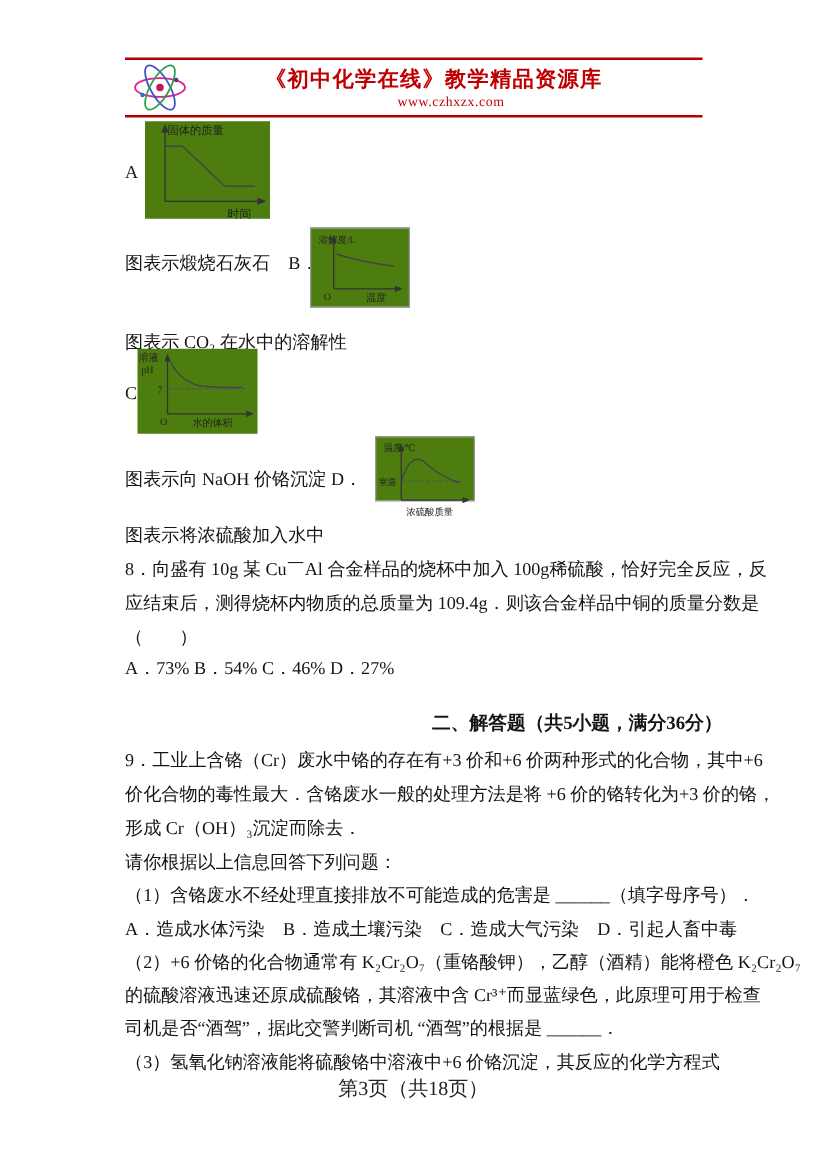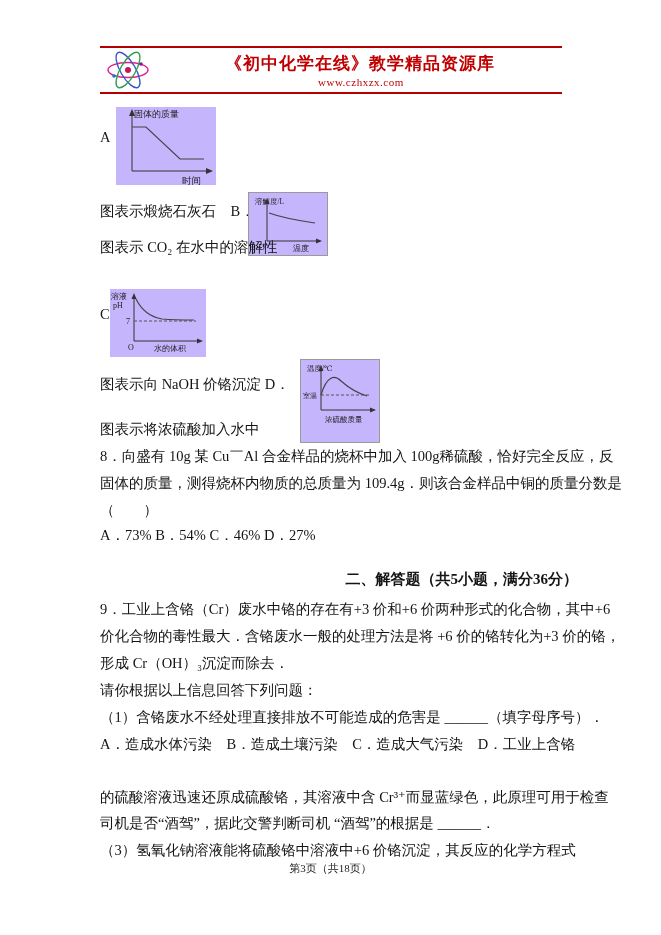--- a/index.html
+++ b/index.html
@@ -9,37 +9,36 @@
     font-family:"Liberation Serif","DejaVu Serif",serif;
     color:#1a1a1a;
   }
   .page { position:relative; width:661px; height:935px; background:#fff; overflow:hidden; }
   .abs { position:absolute; }
   .redline { position:absolute; left:100px; width:462px; height:2px; background:#b30000; }
   .hdr-title {
     position:absolute; left:212px; top:52px;
     font-size:17px; font-weight:bold; color:#c00000; letter-spacing:1px;
     white-space:pre;
-    margin-left:13px;
   }
   .hdr-url {
     position:absolute; left:318px; top:76px;
     font-size:11px; color:#c00000; letter-spacing:0.5px;
   }
   .textline {
     position:absolute; left:100px; width:478px;
     font-size:14.5px; line-height:18px; white-space:pre; color:#141414;
   }
   .optlabel { position:absolute; left:100px; font-size:14.5px; white-space:pre; }
   .section-title { font-weight:bold; font-size:15px; }
-  .graphbox { position:absolute; background:#c4b5fd;margin-top:10px; }
+  .graphbox { position:absolute; background:#4d7c0f; }
   .bordered { border:1px solid #9a9a9a; }
   .footer {
     position:absolute; left:0; top:861px; width:661px;
-    text-align:center; font-size:11px; color:#222;
+    text-align:center; font-size:16px; color:#222;
   }
   svg text { fill:#222; font-family:"Liberation Serif","DejaVu Serif",serif; }
   .axis { stroke:#333; stroke-width:1; fill:none; }
   .curve { stroke:#444; stroke-width:1.2; fill:none; }
   .dashed { stroke:#555; stroke-width:1; stroke-dasharray:3,2; fill:none; }
   .arrow { fill:#333; }
 </style>
 </head>
 <body>
 
@@ -85,68 +84,69 @@
       <polygon class="arrow" points="18,5 15.5,11 20.5,11"></polygon>
       <line class="axis" x1="18" y1="8" x2="18" y2="48"></line>
       <line class="axis" x1="18" y1="48" x2="68" y2="48"></line>
       <polygon class="arrow" points="73,48 67,45.5 67,50.5"></polygon>
       <path class="curve" d="M20,20 C34,25 52,28 66,30"></path>
       <text x="10" y="57" font-size="8">O</text>
       <text x="44" y="58" font-size="8">温度</text>
     </svg>
   </div>
 
-  <div class="textline" style="top:238px;">图表示 CO₂ 在水中的溶解性</div>
+  <div class="textline" style="top:265px;">图表示 CO₂ 在水中的溶解性</div>
 
   <div class="optlabel" style="top:305px;">C．</div>
   <div class="graphbox" style="left:110px; top:279px; width:96px; height:68px;">
     <svg width="96" height="68" viewBox="0 0 96 68">
       <text x="1" y="10" font-size="8">溶液</text>
       <text x="3" y="19" font-size="8">pH</text>
       <polygon class="arrow" points="24,4 21.5,10 26.5,10"></polygon>
       <line class="axis" x1="24" y1="7" x2="24" y2="52"></line>
       <line class="axis" x1="24" y1="52" x2="88" y2="52"></line>
       <polygon class="arrow" points="93,52 87,49.5 87,54.5"></polygon>
       <text x="16" y="35" font-size="8">7</text>
       <line class="dashed" x1="24" y1="32" x2="86" y2="32"></line>
       <path class="curve" d="M26,10 C32,22 40,28 52,30 C64,31 76,31 84,31"></path>
       <text x="18" y="61" font-size="8">O</text>
       <text x="44" y="62" font-size="8">水的体积</text>
     </svg>
   </div>
 
   <div class="textline" style="top:375px;">图表示向 NaOH 价铬沉淀 D．</div>
-  <div class="graphbox bordered" style="left:300px; top:349px; width:80px; height:84px;">
+  <div class="graphbox bordered" style="left:300px; top:349px; width:80px; height:52px;">
     <svg width="78" height="64" viewBox="0 0 78 64">
       <text x="6" y="11" font-size="7.5">温度/℃</text>
       <polygon class="arrow" points="20,5 17.5,11 22.5,11"></polygon>
       <line class="axis" x1="20" y1="8" x2="20" y2="50"></line>
       <line class="axis" x1="20" y1="50" x2="70" y2="50"></line>
       <polygon class="arrow" points="75,50 69,47.5 69,52.5"></polygon>
       <text x="2" y="38" font-size="7">室温</text>
       <line class="dashed" x1="20" y1="35" x2="68" y2="35"></line>
       <path class="curve" d="M20,35 C26,15 34,15 40,21 C48,28 56,33 66,36"></path>
       <text x="24" y="62" font-size="7.5">浓硫酸质量</text>
     </svg>
   </div>
 
   <div class="textline" style="top:420px;">图表示将浓硫酸加入水中</div>
 
   <div class="textline" style="top:447px;">8．向盛有 10g 某 Cu￣Al 合金样品的烧杯中加入 100g稀硫酸，恰好完全反应，反</div>
-  <div class="textline" style="top:474px;">固体的质量，测得烧杯内物质的总质量为 109.4g．则该合金样品中铜的质量分数是</div>
+  <div class="textline" style="top:474px;">应结束后，测得烧杯内物质的总质量为 109.4g．则该合金样品中铜的质量分数是</div>
   <div class="textline" style="top:501px;">（　　）</div>
   <div class="textline" style="top:526px;">A．73% B．54% C．46% D．27%</div>
 
   <div class="textline section-title" style="top:570px;text-align:right;">二、解答题（共5小题，满分36分）</div>
 
   <div class="textline" style="top:600px;">9．工业上含铬（Cr）废水中铬的存在有+3 价和+6 价两种形式的化合物，其中+6</div>
   <div class="textline" style="top:627px;">价化合物的毒性最大．含铬废水一般的处理方法是将 +6 价的铬转化为+3 价的铬，</div>
   <div class="textline" style="top:654px;">形成 Cr（OH）₃沉淀而除去．</div>
   <div class="textline" style="top:681px;">请你根据以上信息回答下列问题：</div>
   <div class="textline" style="top:708px;">（1）含铬废水不经处理直接排放不可能造成的危害是 ______（填字母序号）．</div>
-  <div class="textline" style="top:735px;">A．造成水体污染　B．造成土壤污染　C．造成大气污染　D．工业上含铬</div>
+  <div class="textline" style="top:735px;">A．造成水体污染　B．造成土壤污染　C．造成大气污染　D．引起人畜中毒</div>
+  <div class="textline" style="top:761px;">（2）+6 价铬的化合物通常有 K₂Cr₂O₇（重铬酸钾），乙醇（酒精）能将橙色 K₂Cr₂O₇</div>
   <div class="textline" style="top:814px;">司机是否“酒驾”，据此交警判断司机 “酒驾”的根据是 ______．</div>
   <div class="textline" style="top:788px;">的硫酸溶液迅速还原成硫酸铬，其溶液中含 Cr³⁺而显蓝绿色，此原理可用于检查</div>
   <div class="textline" style="top:841px;">（3）氢氧化钠溶液能将硫酸铬中溶液中+6 价铬沉淀，其反应的化学方程式</div>
 
   <div class="footer">第3页（共18页）</div>
 
 </div>
 
 </body></html>

